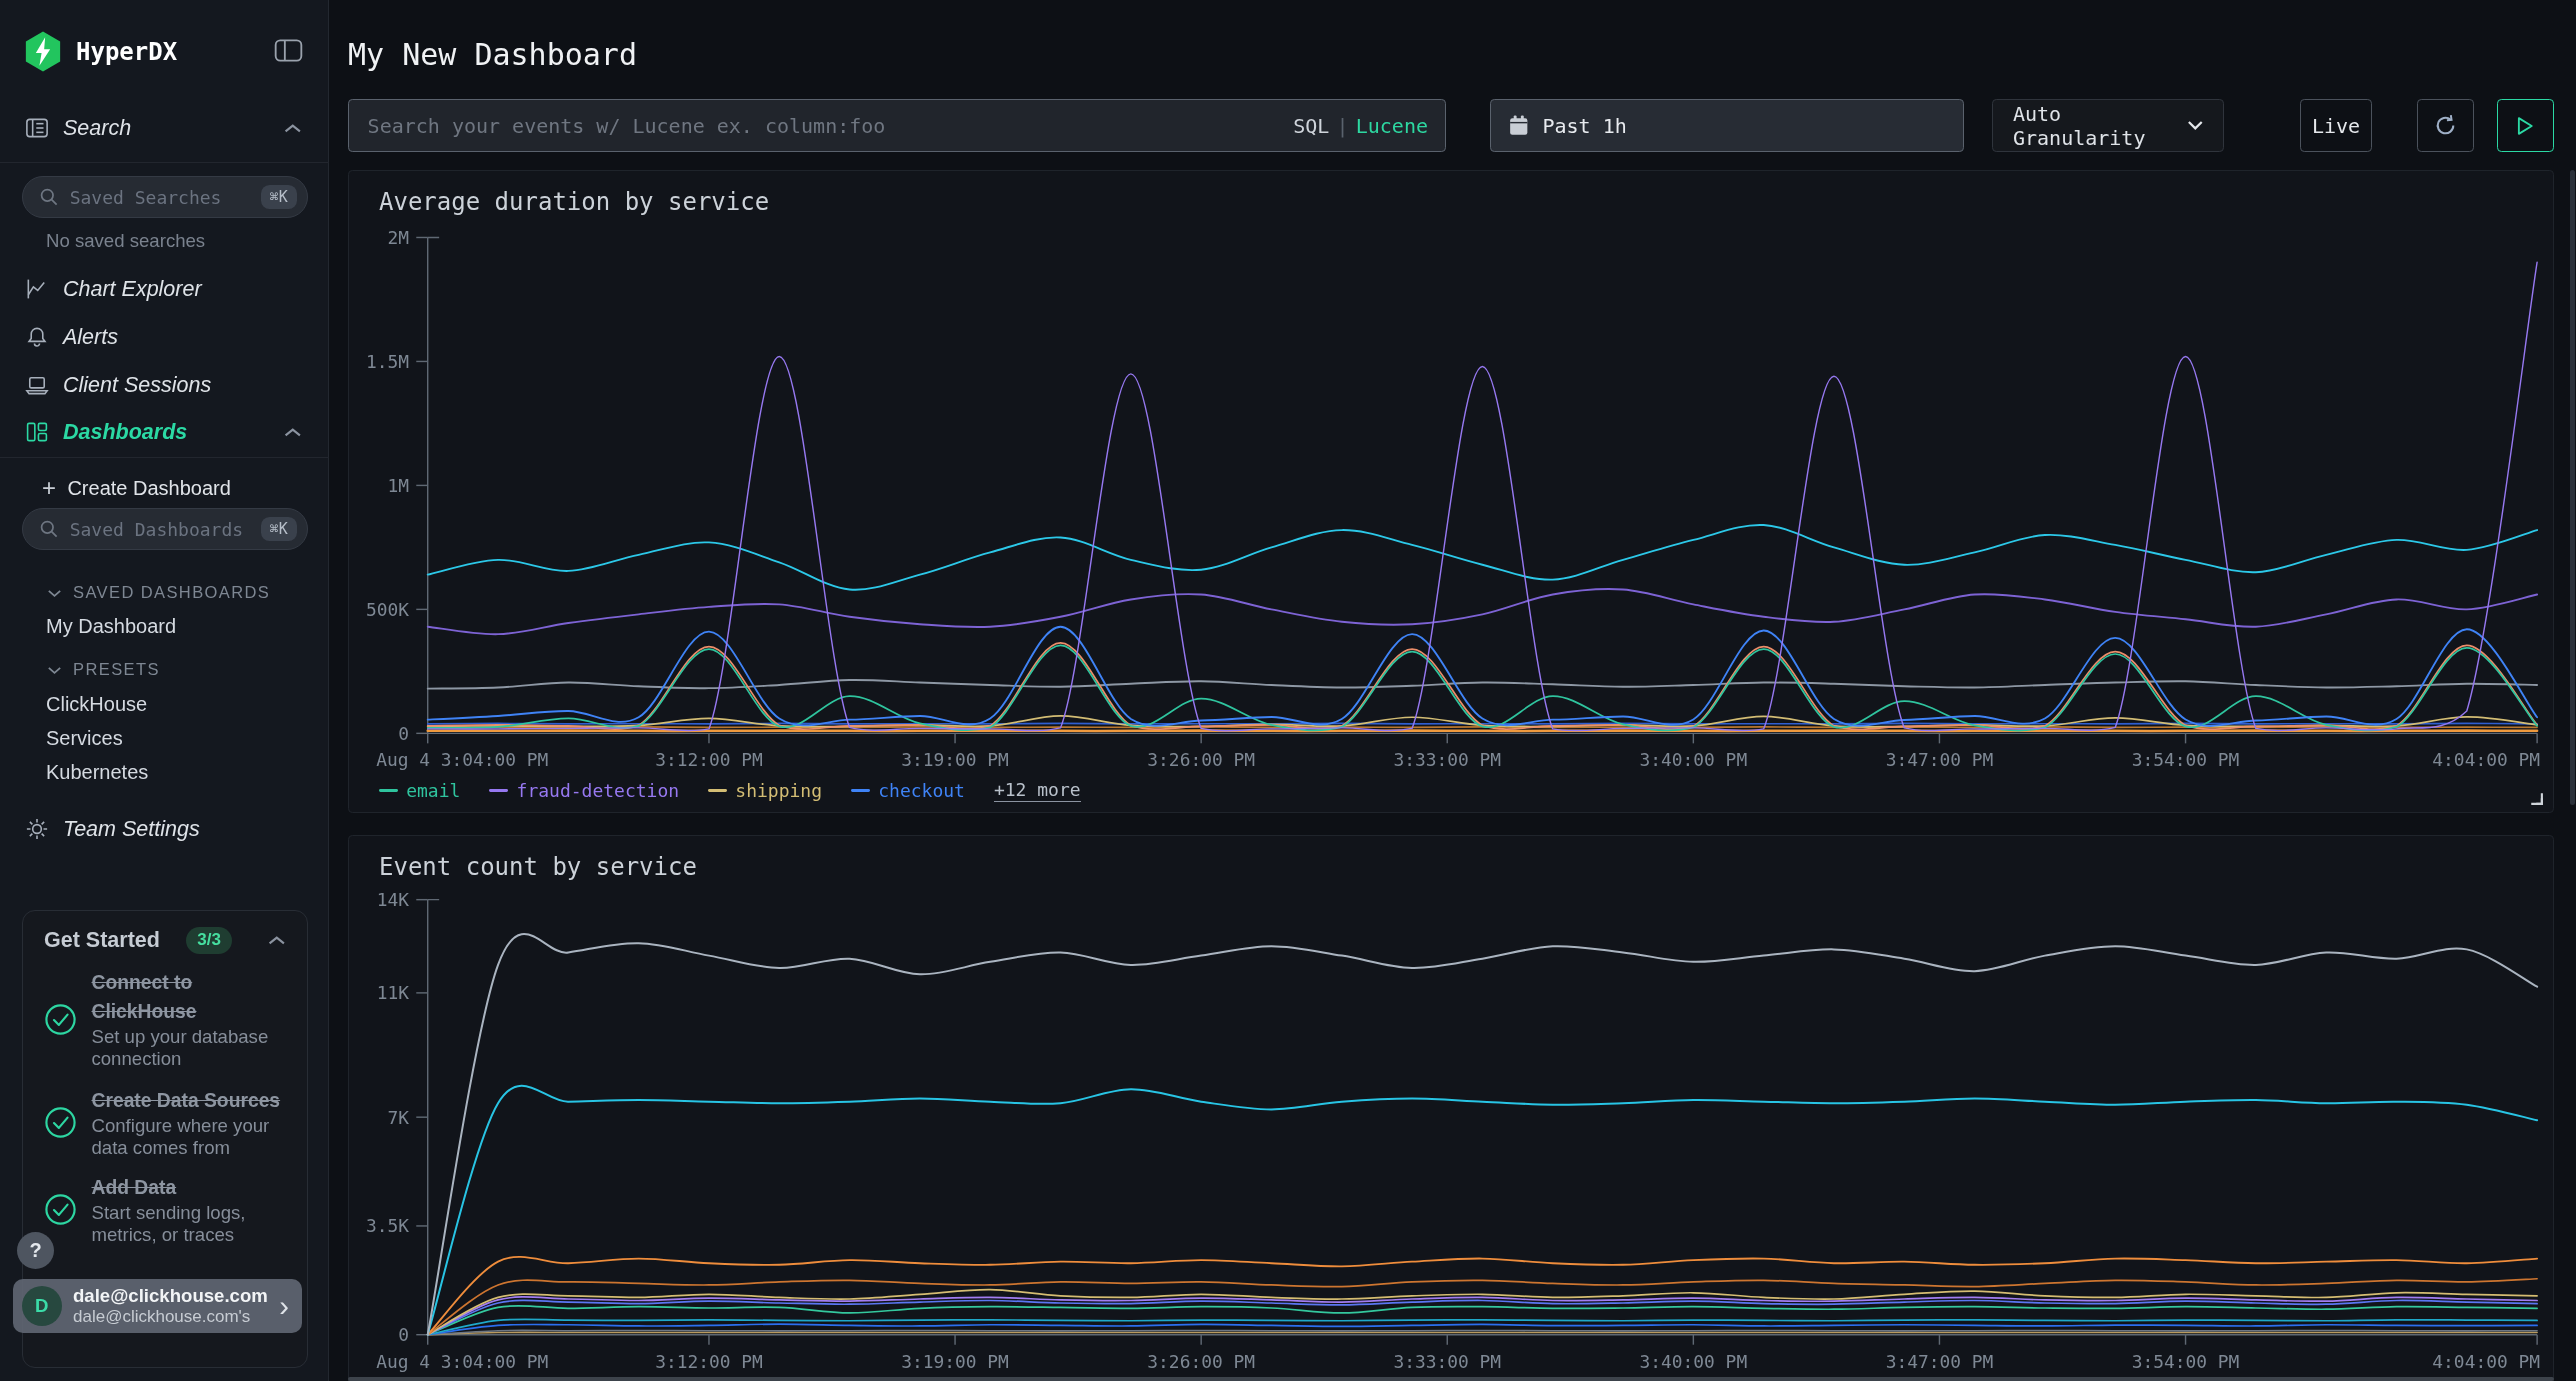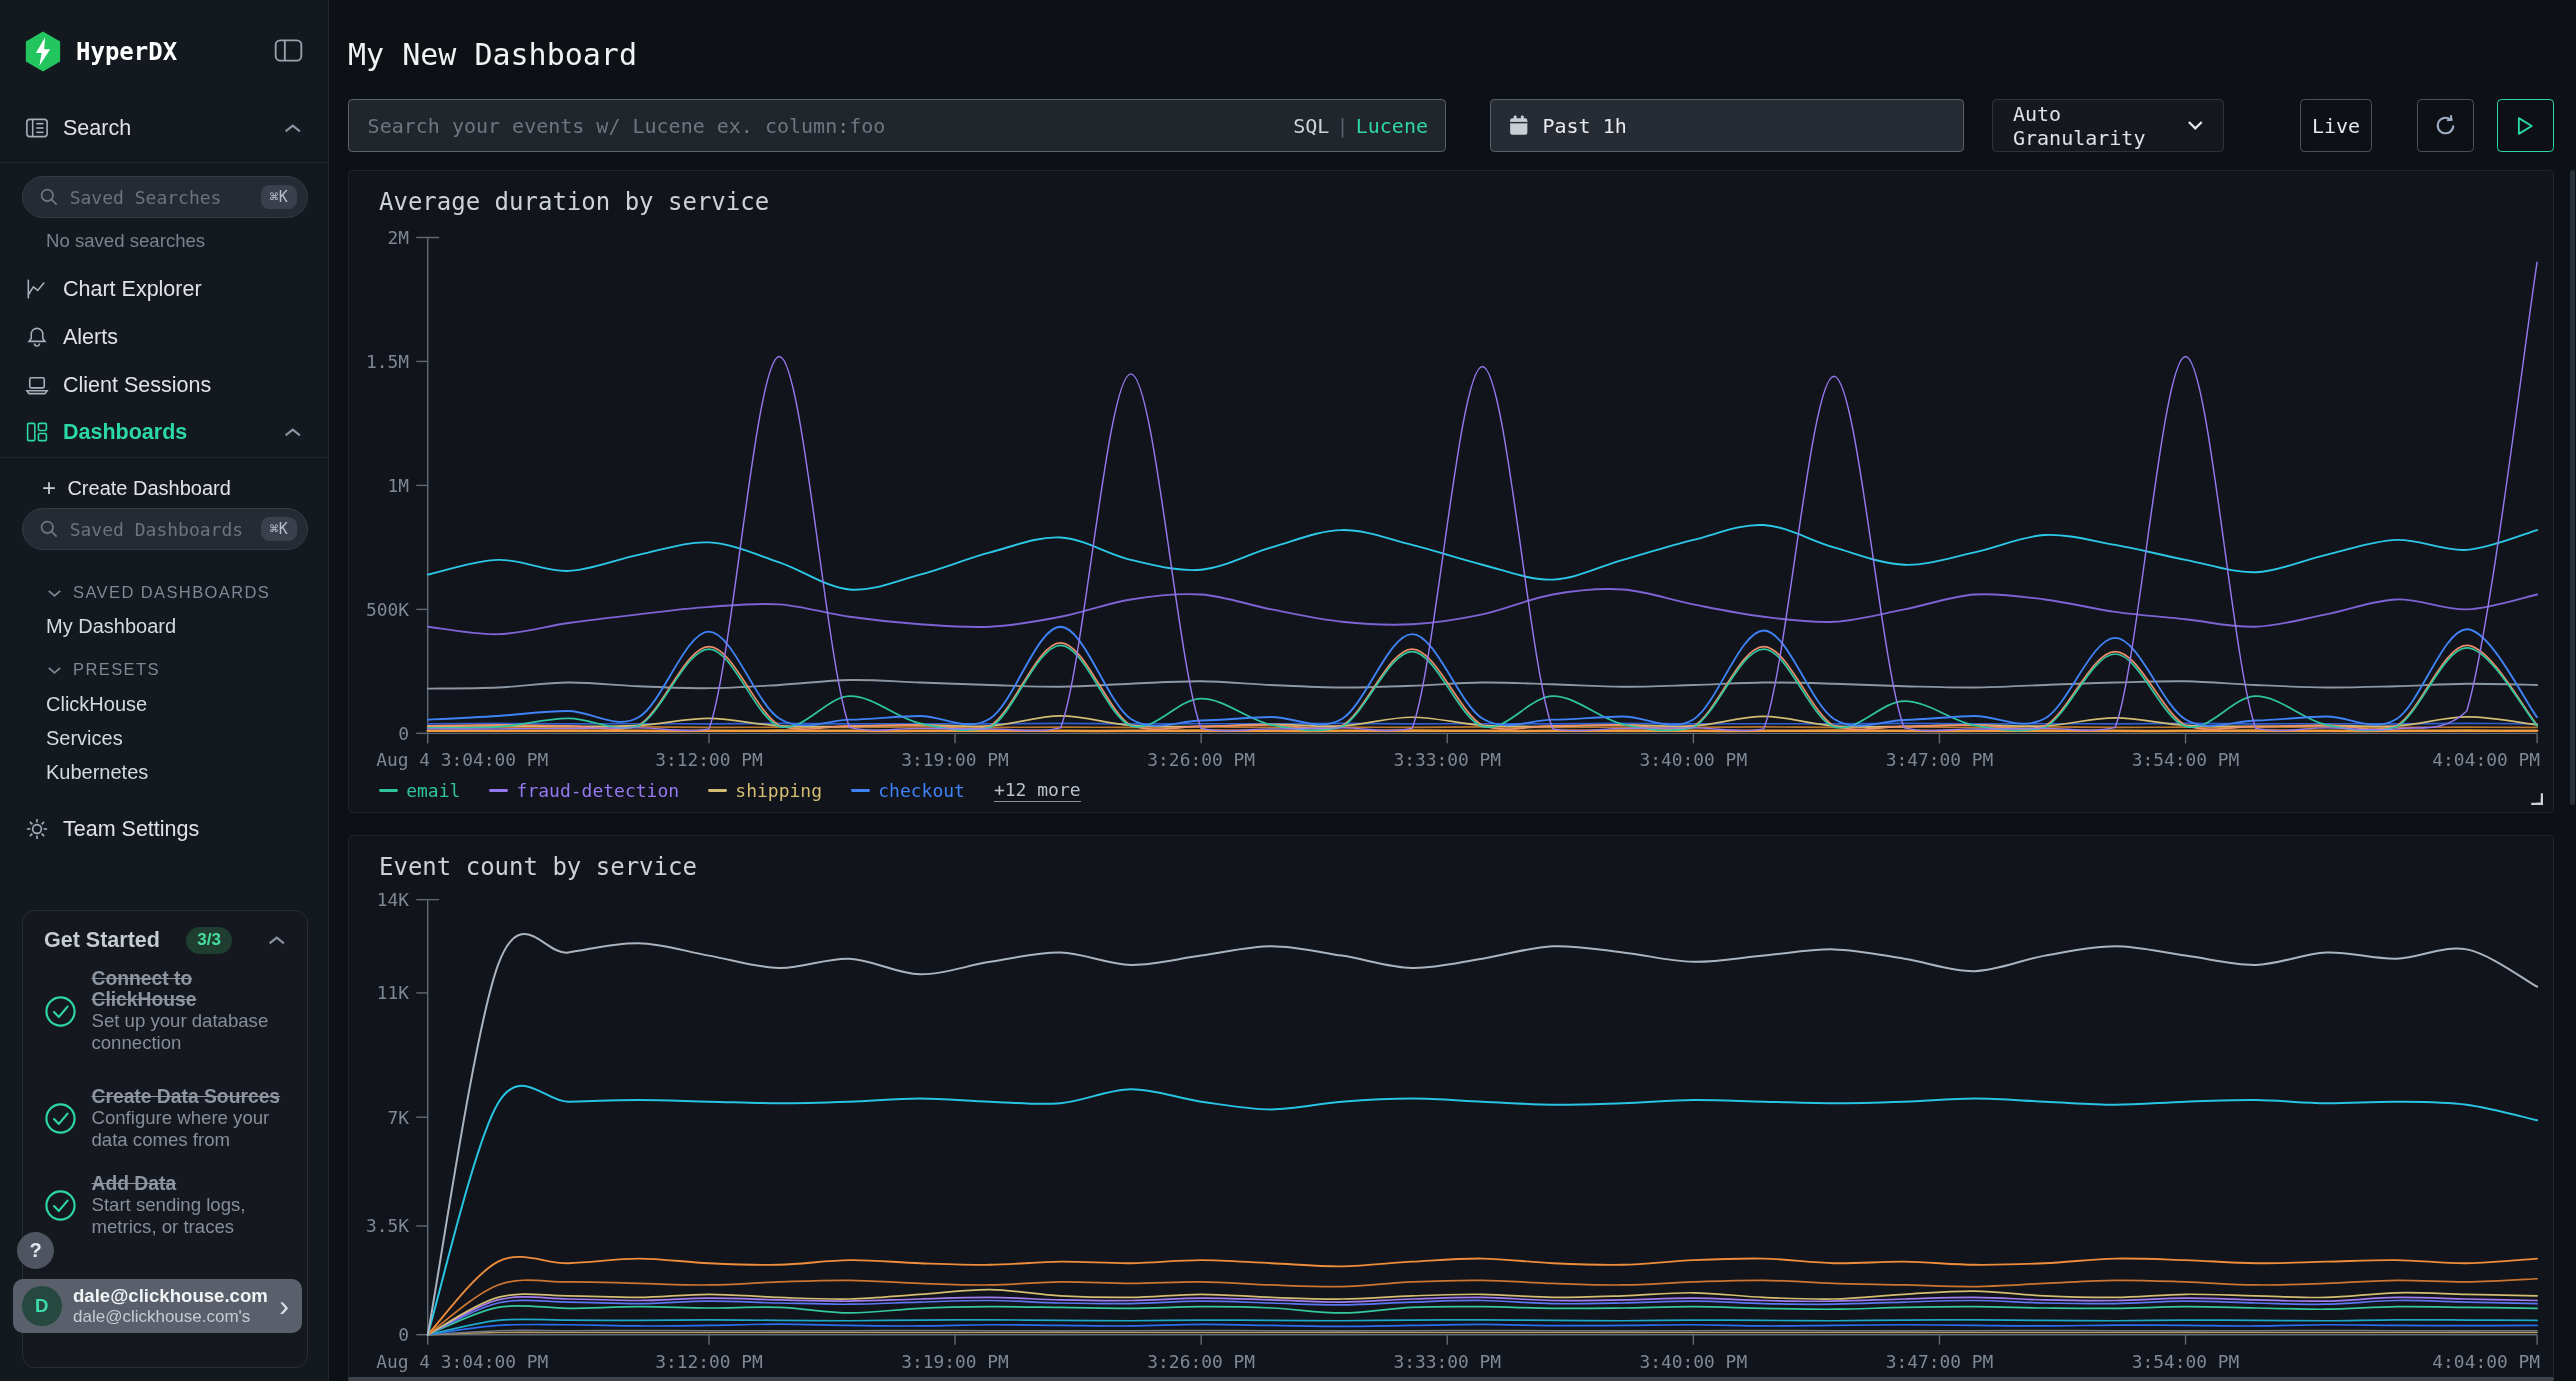--- a/index.html
+++ b/index.html
@@ -4,21 +4,21 @@
 <style>
   * { margin:0; padding:0; box-sizing:border-box; }
   html,body { background:#0d1015; }
   body { font-family:"Liberation Sans","DejaVu Sans",sans-serif; }
   #app { position:relative; width:2576px; height:1381px; overflow:hidden; background:#0d1015; color:#e9ecef; }
 
   
   #sidebar { position:absolute; left:0; top:0; width:329px; height:1381px; background:#14181f; border-right:1.4px solid #232830; }
   .srow { position:absolute; left:0; width:329px; height:34px; display:flex; align-items:center; }
   .srow .ic { width:26px; height:26px; margin-left:24px; flex:none; }
-  .srow .lbl { margin-left:13px; font-size:21.5px; color:#dfe3e8; }
+  .srow .lbl { margin-left:13px; font-size:21.5px; color:#dfe3e8;font-style:italic; }
   .srow .chev { position:absolute; right:26px; }
   .sdivider { position:absolute; left:0; width:329px; height:0; border-top:1.4px solid #22262e; }
   .pill { position:absolute; left:21.5px; width:286px; height:42px; border-radius:21px; background:#262b33; border:0.7px solid #343a44; display:flex; align-items:center; }
   .pill svg { margin-left:15.7px; flex:none; }
   .pill .ph { margin-left:10px; font-family:"DejaVu Sans Mono",monospace; font-size:18px; color:#6b7380; flex:1; }
   .pill .kbd { margin-right:10px; background:#3a414c; color:#b7bfca; border-radius:8.6px; padding:2.9px 8.6px; font-family:"DejaVu Sans Mono",monospace; font-size:15px; }
   .muted-note { position:absolute; left:46px; font-size:18.6px; color:#7a828e; }
   .sechead { position:absolute; left:46px; display:flex; align-items:center; gap:10px; font-size:16.5px; letter-spacing:1.4px; color:#7e8793; }
   .slink { position:absolute; left:46px; font-size:20px; color:#d5dae1; }
   .active-green { color:#2bd9a4 !important; font-weight:bold; }
@@ -30,21 +30,21 @@
   #create-row .lbl2 { font-size:20px; color:#e0e4e9; }
 
   
   #gs-card { position:absolute; left:21.5px; top:910px; width:286px; height:458px; background:#15181e; border:1.4px solid #282d35; border-radius:13px; }
   #gs-head { position:absolute; left:21.5px; top:15.7px; right:18.6px; display:flex; align-items:center; gap:26px; }
   #gs-title { font-size:21.5px; font-weight:bold; color:#c6ccd4; }
   #gs-badge { background:#1f3d31; color:#46de9f; font-size:17px; font-weight:bold; border-radius:715px; padding:3.6px 11.4px; }
   #gs-head .chev { margin-left:auto; }
   .gs-item { position:absolute; left:18.6px; right:15.7px; display:flex; align-items:center; gap:11.4px; }
   .gs-check { flex:none; }
-  .gs-title { font-size:19.3px; font-weight:bold; color:#8d95a1; text-decoration:line-through; line-height:21px; }
+  .gs-title { font-size:19.3px; font-weight:bold; color:#8d95a1; text-decoration:line-through; line-height:29px; }
   .gs-desc { font-size:18.6px; color:#868e9a; line-height:22px; }
 
   #help-btn { position:absolute; left:17px; top:1232px; width:37px; height:37px; border-radius:50%; background:#4e5560; color:#e3e7ec; font-size:20px; font-weight:bold; display:flex; align-items:center; justify-content:center; z-index:7; }
   #user-chip { position:absolute; left:13px; top:1279px; width:289px; height:54px; background:rgba(95,102,114,0.92); border-radius:10px; display:flex; align-items:center; z-index:6; }
   #user-avatar { width:40px; height:40px; border-radius:50%; background:#27483f; color:#3bdca8; font-weight:bold; font-size:18.6px; display:flex; align-items:center; justify-content:center; margin-left:8.6px; flex:none; }
   #user-texts { margin-left:11.4px; flex:1; min-width:0; }
   #user-email { font-size:18.6px; font-weight:bold; color:#f2f4f6; white-space:nowrap; }
   #user-sub { font-size:17px; color:#c7ccd3; white-space:nowrap; }
   #user-chev { margin-right:13px; color:#dfe3e8; font-size:29px; }
 

